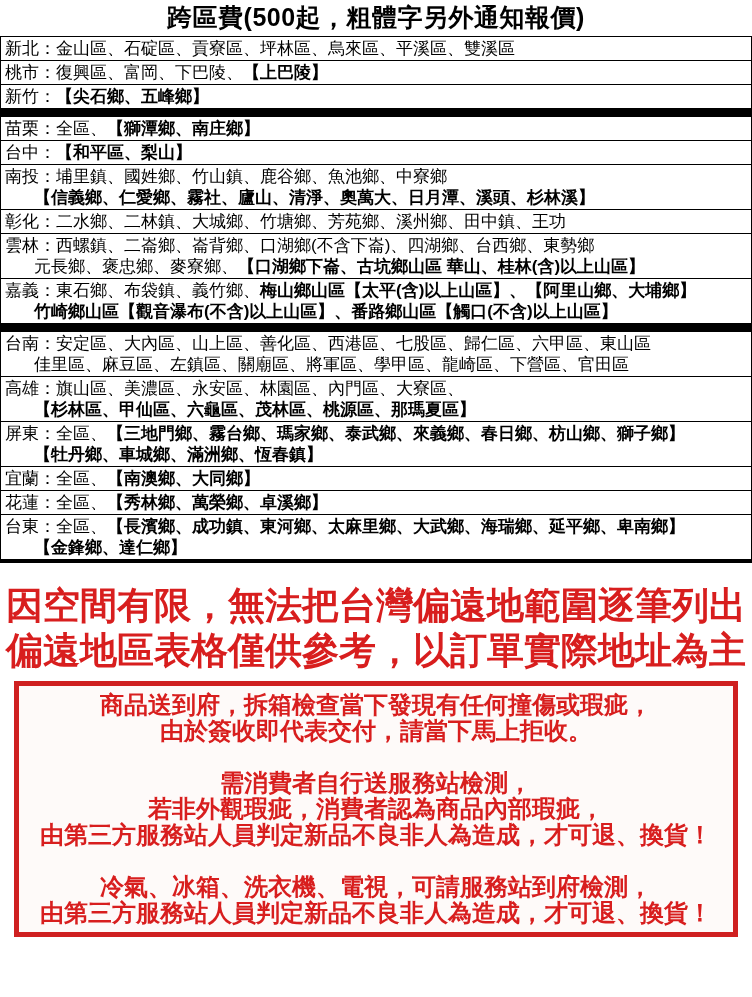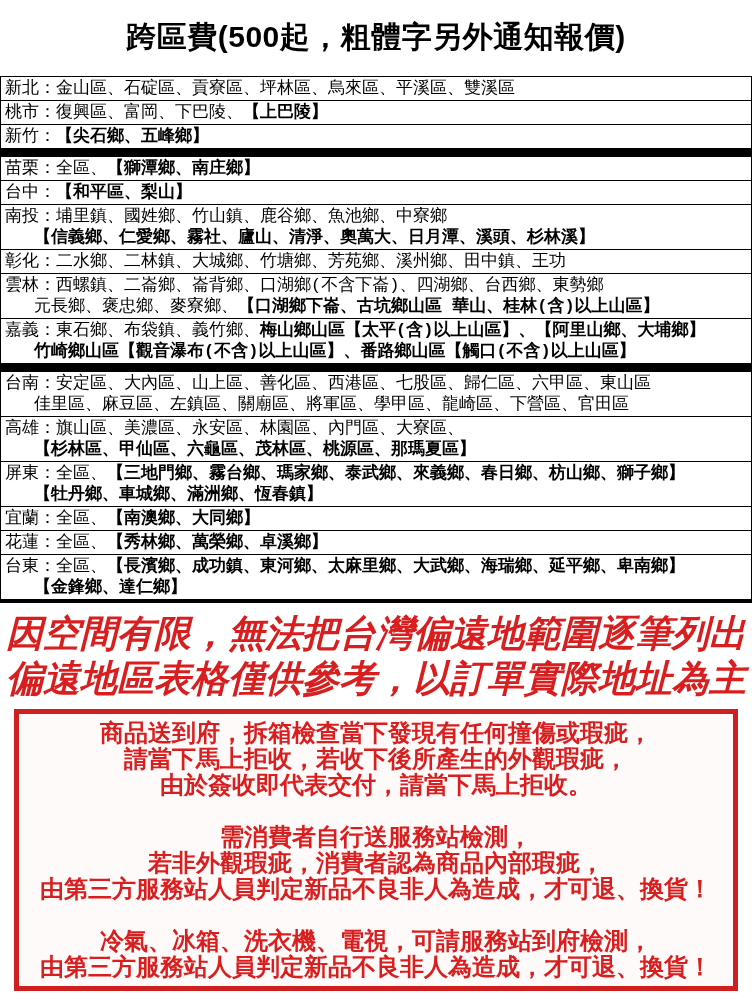--- a/index.html
+++ b/index.html
@@ -7,57 +7,55 @@
     --border-red:#cf2020;
     --ink:#000000;
   }
   html,body{margin:0;padding:0;background:#ffffff;}
   body{
     width:752px;
     font-family:"Liberation Sans","DejaVu Sans",sans-serif;
     color:var(--ink);
   }
   .title{
-    margin:16px;
+    margin:0;
     padding:1px 0 2px;
     text-align:center;
-    font-size:30px;
+    font-size:25px;
     font-weight:bold;
     letter-spacing:0.5px;
   }
   .fee-table{
     border-left:1px solid #000;
     border-right:1px solid #000;
     border-top:1px solid #000;
     border-bottom:4px solid #000;
   }
   .trow{
     border-top:1px solid #000;
     padding:1px 2px 1px 4px;
     font-size:17px;
     line-height:21px;
-    font-family:Liberation Mono, monospace;
   }
   .fee-table .trow:first-child{border-top:none;}
   .trow .lbl{white-space:nowrap;}
   .trow .cont{padding-left:29px;}
   .seg.bold{font-weight:bold;}
   .sep{
     height:7px;
     background:#000;
     border-top:1px solid #000;
   }
   .warning{
-    padding:8px 0 2px;
+    padding:20px 0 2px;
     text-align:center;
     color:var(--red);
     font-weight:bold;
     font-size:37px;
     line-height:45px;
-    font-style:italic;
   }
   .notice-box{
     margin:6px 14px 12px 14px;
     border:5px solid var(--border-red);
     background:#fefaf9;
     padding:6px 10px;
     color:var(--red);
     font-weight:bold;
     font-size:24px;
     line-height:26px;
@@ -126,21 +124,20 @@
         <div class="cont"><span class="seg bold">【金鋒鄉、達仁鄉】</span></div>
       </div>
     </div>
   <div class="warning" id="warning">
       <div class="wline">因空間有限，無法把台灣偏遠地範圍逐筆列出</div>
       <div class="wline">偏遠地區表格僅供參考，以訂單實際地址為主</div>
     </div>
   <div class="notice-box" id="notice-box">
       <div class="para">
         <div class="bline">商品送到府，拆箱檢查當下發現有任何撞傷或瑕疵，</div>
-        <div class="bline">請當下馬上拒收，若收下後所產生的外觀瑕疵，</div>
         <div class="bline">由於簽收即代表交付，請當下馬上拒收。</div>
       </div>
       <div class="para">
         <div class="bline">需消費者自行送服務站檢測，</div>
         <div class="bline">若非外觀瑕疵，消費者認為商品內部瑕疵，</div>
         <div class="bline">由第三方服務站人員判定新品不良非人為造成，才可退、換貨！</div>
       </div>
       <div class="para">
         <div class="bline">冷氣、冰箱、洗衣機、電視，可請服務站到府檢測，</div>
         <div class="bline">由第三方服務站人員判定新品不良非人為造成，才可退、換貨！</div>

